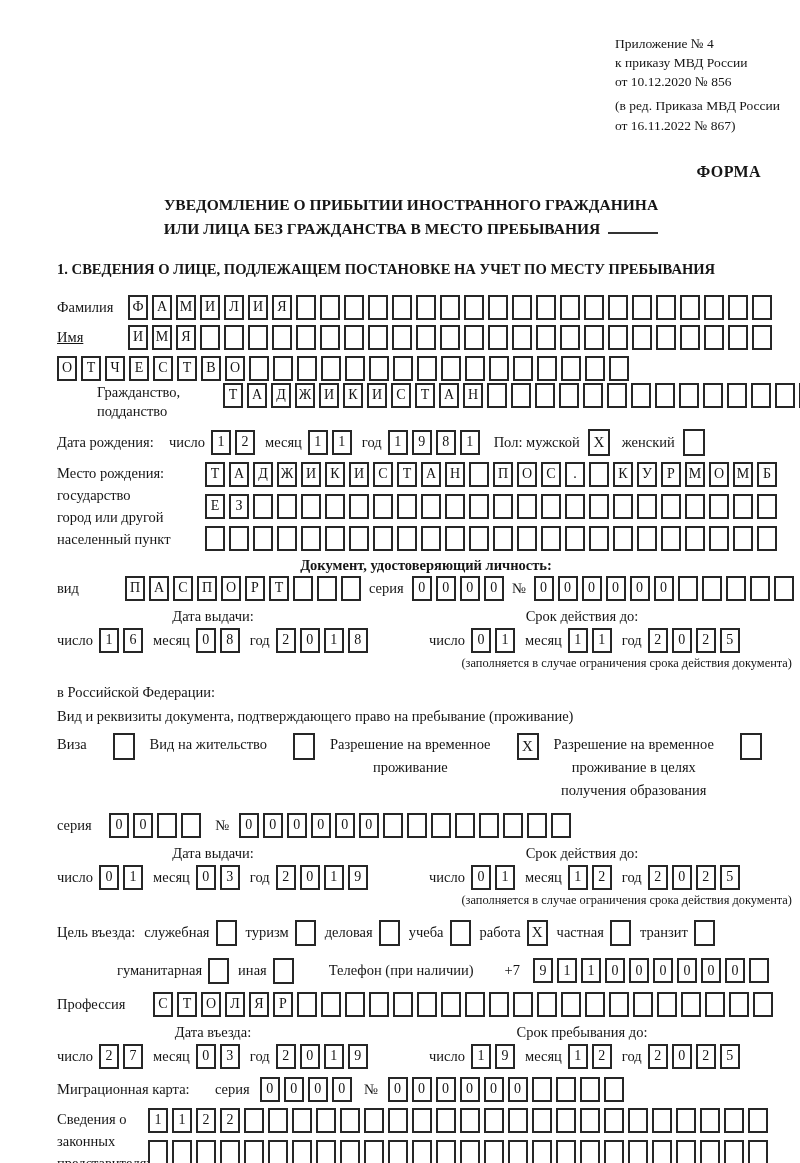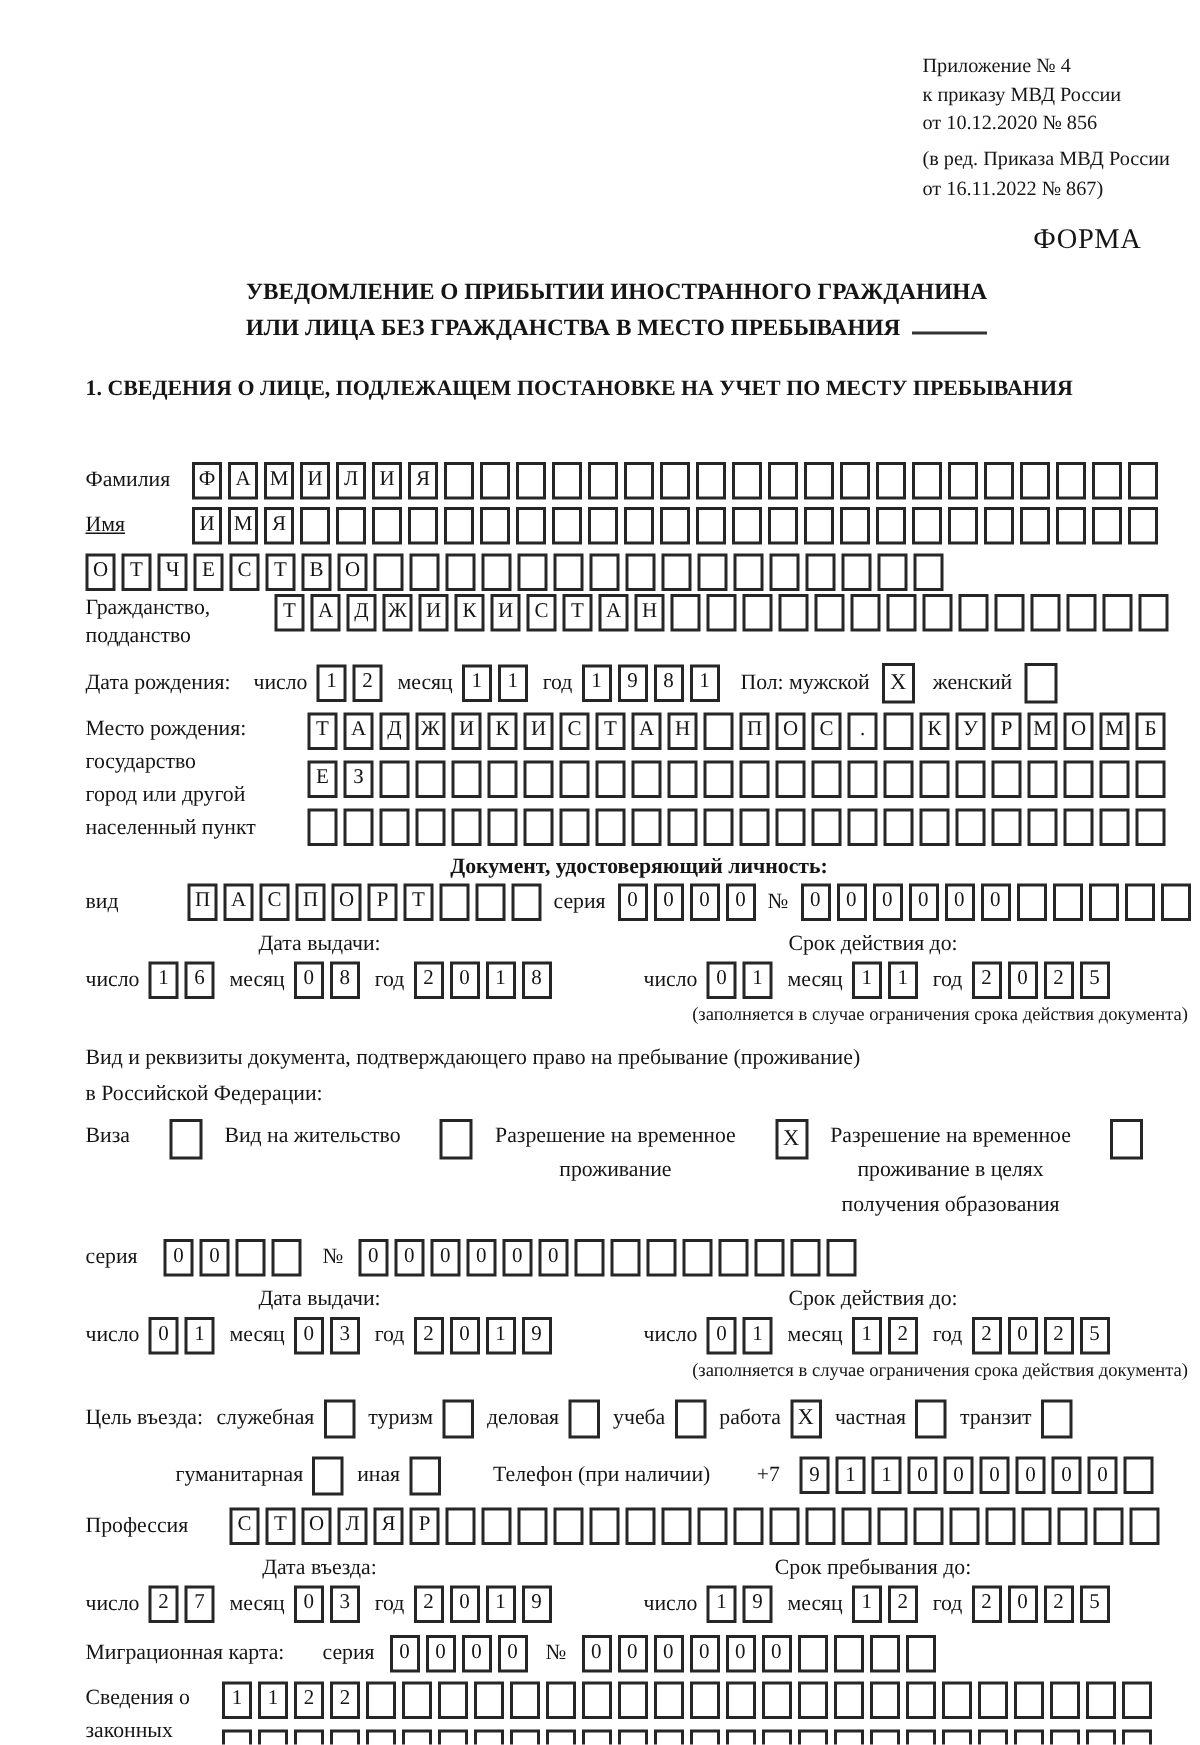--- a/index.html
+++ b/index.html
@@ -3,22 +3,22 @@
 <meta charset="utf-8">
 <style>
   html,body{margin:0;padding:0;background:#fff;}
   body{width:800px;height:1163px;overflow:hidden;color:#151515;
        font-family:"Liberation Serif","DejaVu Serif",serif;}
   .page{padding:34px 0 0 57px;width:738px;}
 
   .annex{margin-left:558px;font-size:13.5px;line-height:1.42;}
   .annex div{white-space:nowrap;}
   .annex-note{margin-top:5px;}
-  .forma{margin-top:14px;text-align:right;padding-right:34px;
-         font-weight:normal;font-size:19px;letter-spacing:.4px;}
+  .forma{margin-top:28px;text-align:right;padding-right:34px;
+         font-weight:bold;font-size:16px;letter-spacing:.4px;}
 
   .title{margin-top:12px;text-align:center;font-weight:bold;font-size:15.5px;
          line-height:1.55;padding-right:30px;}
   .blank-line{display:inline-block;width:50px;border-bottom:2px solid #333;
               height:12px;margin-left:8px;vertical-align:baseline;}
   .section-title{margin-top:20px;font-weight:bold;font-size:14.6px;white-space:nowrap;}
 
   .frow{display:flex;align-items:center;margin-top:5px;}
   .frow.top{align-items:flex-start;}
   .flabel{flex-shrink:0;font-size:14.5px;}
@@ -56,21 +56,21 @@
 
   .purpose-row{display:flex;align-items:center;margin-top:12px;gap:9px;flex-wrap:nowrap;}
   .popt{display:flex;align-items:center;gap:6px;}
   .popt span:first-child{font-size:14.5px;white-space:nowrap;}
   .popt .cbox{width:21px;height:26px;}
   .purpose2{padding-left:60px;}
   .phone-label{font-size:14.5px;margin-left:26px;white-space:nowrap;}
   .phone-prefix{font-size:14.5px;margin-left:22px;margin-right:4px;}
 
   .mt2{margin-top:2px;}.mt6{margin-top:6px;}.mt8{margin-top:8px;}
-  .mt10{margin-top:10px;}.mt24{margin-top:40px;}
+  .mt10{margin-top:10px;}.mt24{margin-top:17px;}
   .gap-sm{margin-left:8px;}
   .sex-group{display:flex;align-items:center;margin-left:4px;}
   .sex-group .flabel{margin-right:8px;}
   .sex-group .cbox{margin-right:12px;}
 </style>
 </head>
 <body>
 
 <div class="page">
 
@@ -182,21 +182,21 @@
         <span class="box"></span>
         <span class="box"></span>
         <span class="box"></span>
         <span class="box"></span>
         <span class="box"></span>
         <span class="box"></span>
       </span>
   </div>
 
   <div class="frow top mt2">
-    <div class="label-block" style="width:126px;">
+    <div class="label-block" style="width:126px;margin-left:40px;">
       <div>Гражданство,</div>
       <div>подданство</div>
     </div>
     <span class="boxes">
         <span class="box filled">Т</span>
         <span class="box filled">А</span>
         <span class="box filled">Д</span>
         <span class="box filled">Ж</span>
         <span class="box filled">И</span>
         <span class="box filled">К</span>
@@ -421,22 +421,22 @@
             <span class="box filled">0</span>
             <span class="box filled">2</span>
             <span class="box filled">5</span>
           </span>
       </div>
     </div>
   </div>
   <div class="note-row">(заполняется в случае ограничения срока действия документа)</div>
 
   <div class="intro">
+    <div>в Российской Федерации:</div>
     <div>Вид и реквизиты документа, подтверждающего право на пребывание (проживание)</div>
-    <div>в Российской Федерации:</div>
   </div>
 
   <div class="options-row">
     <div class="opt">
       <div class="opt-text">
           <div>Виза</div>
         </div>
       <span class="cbox"></span>
     </div>
     <div class="opt">

